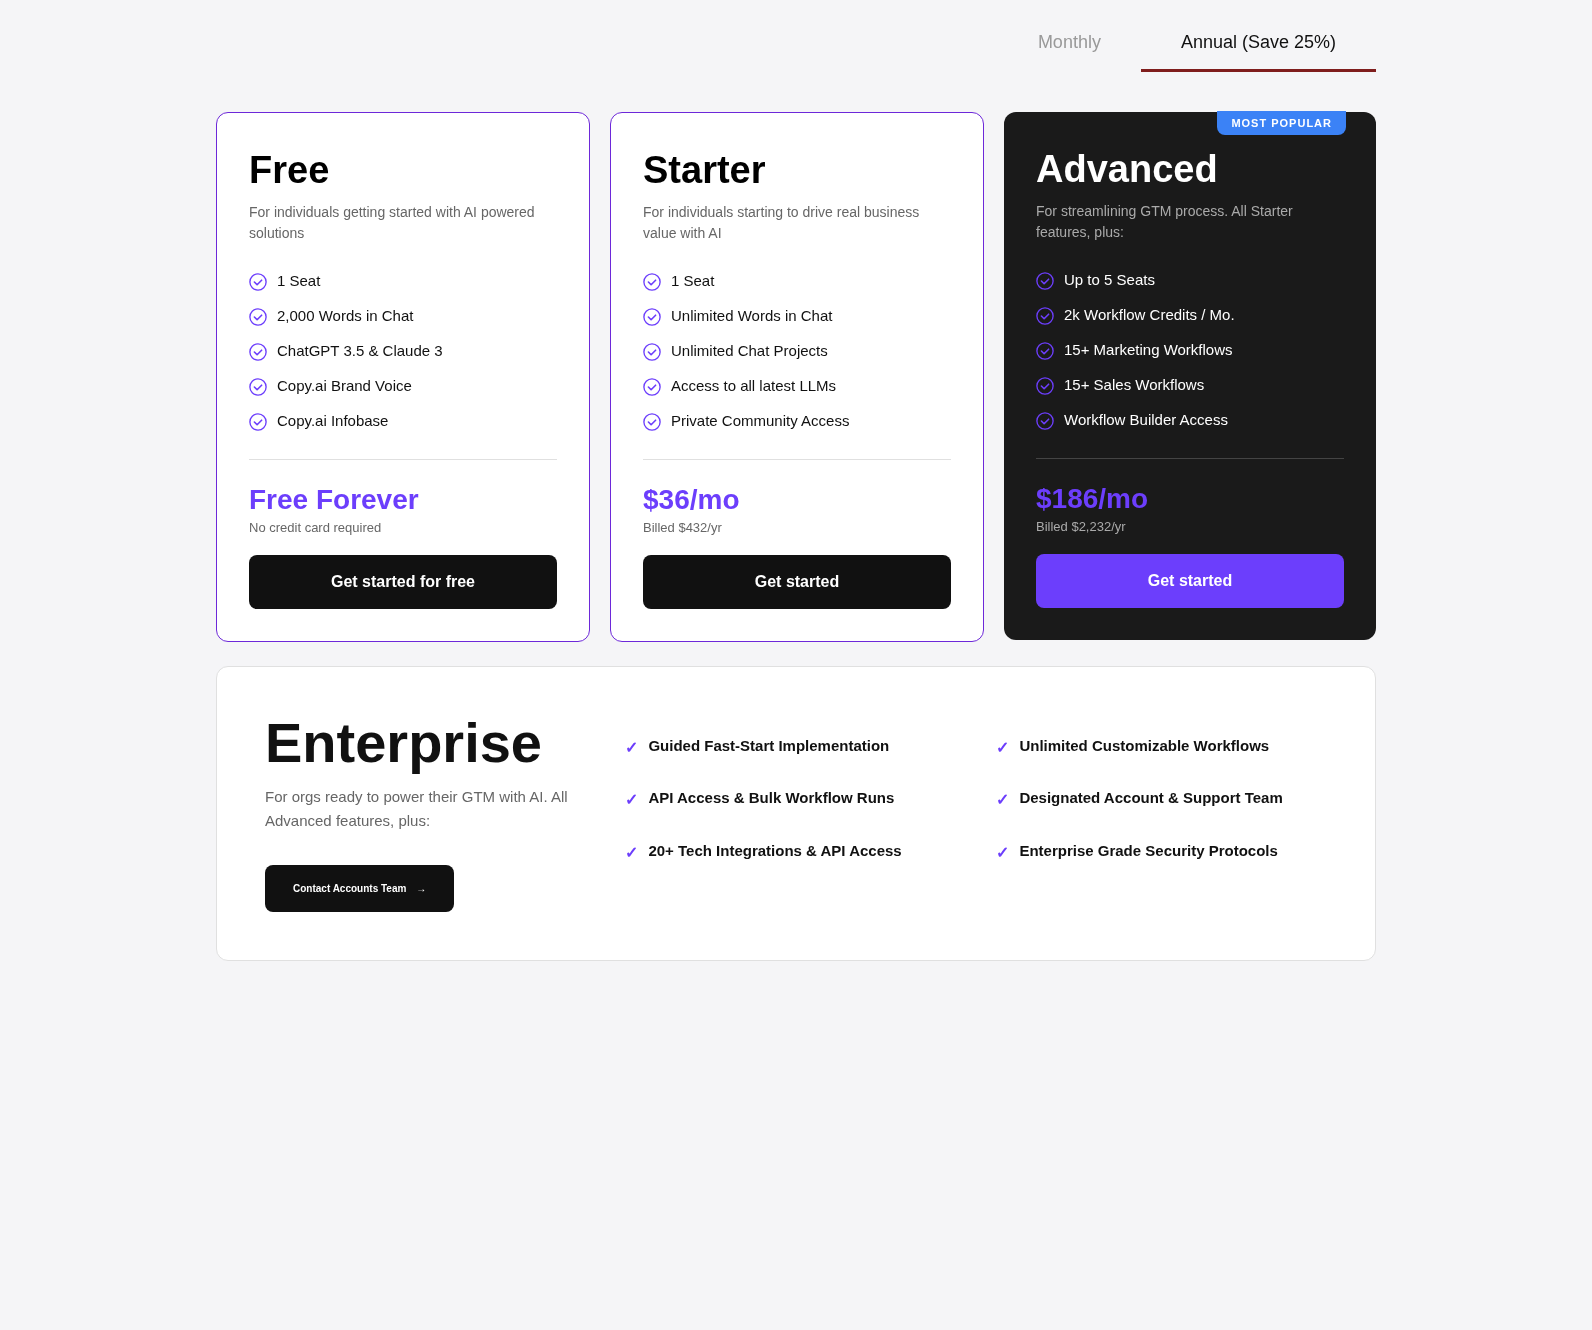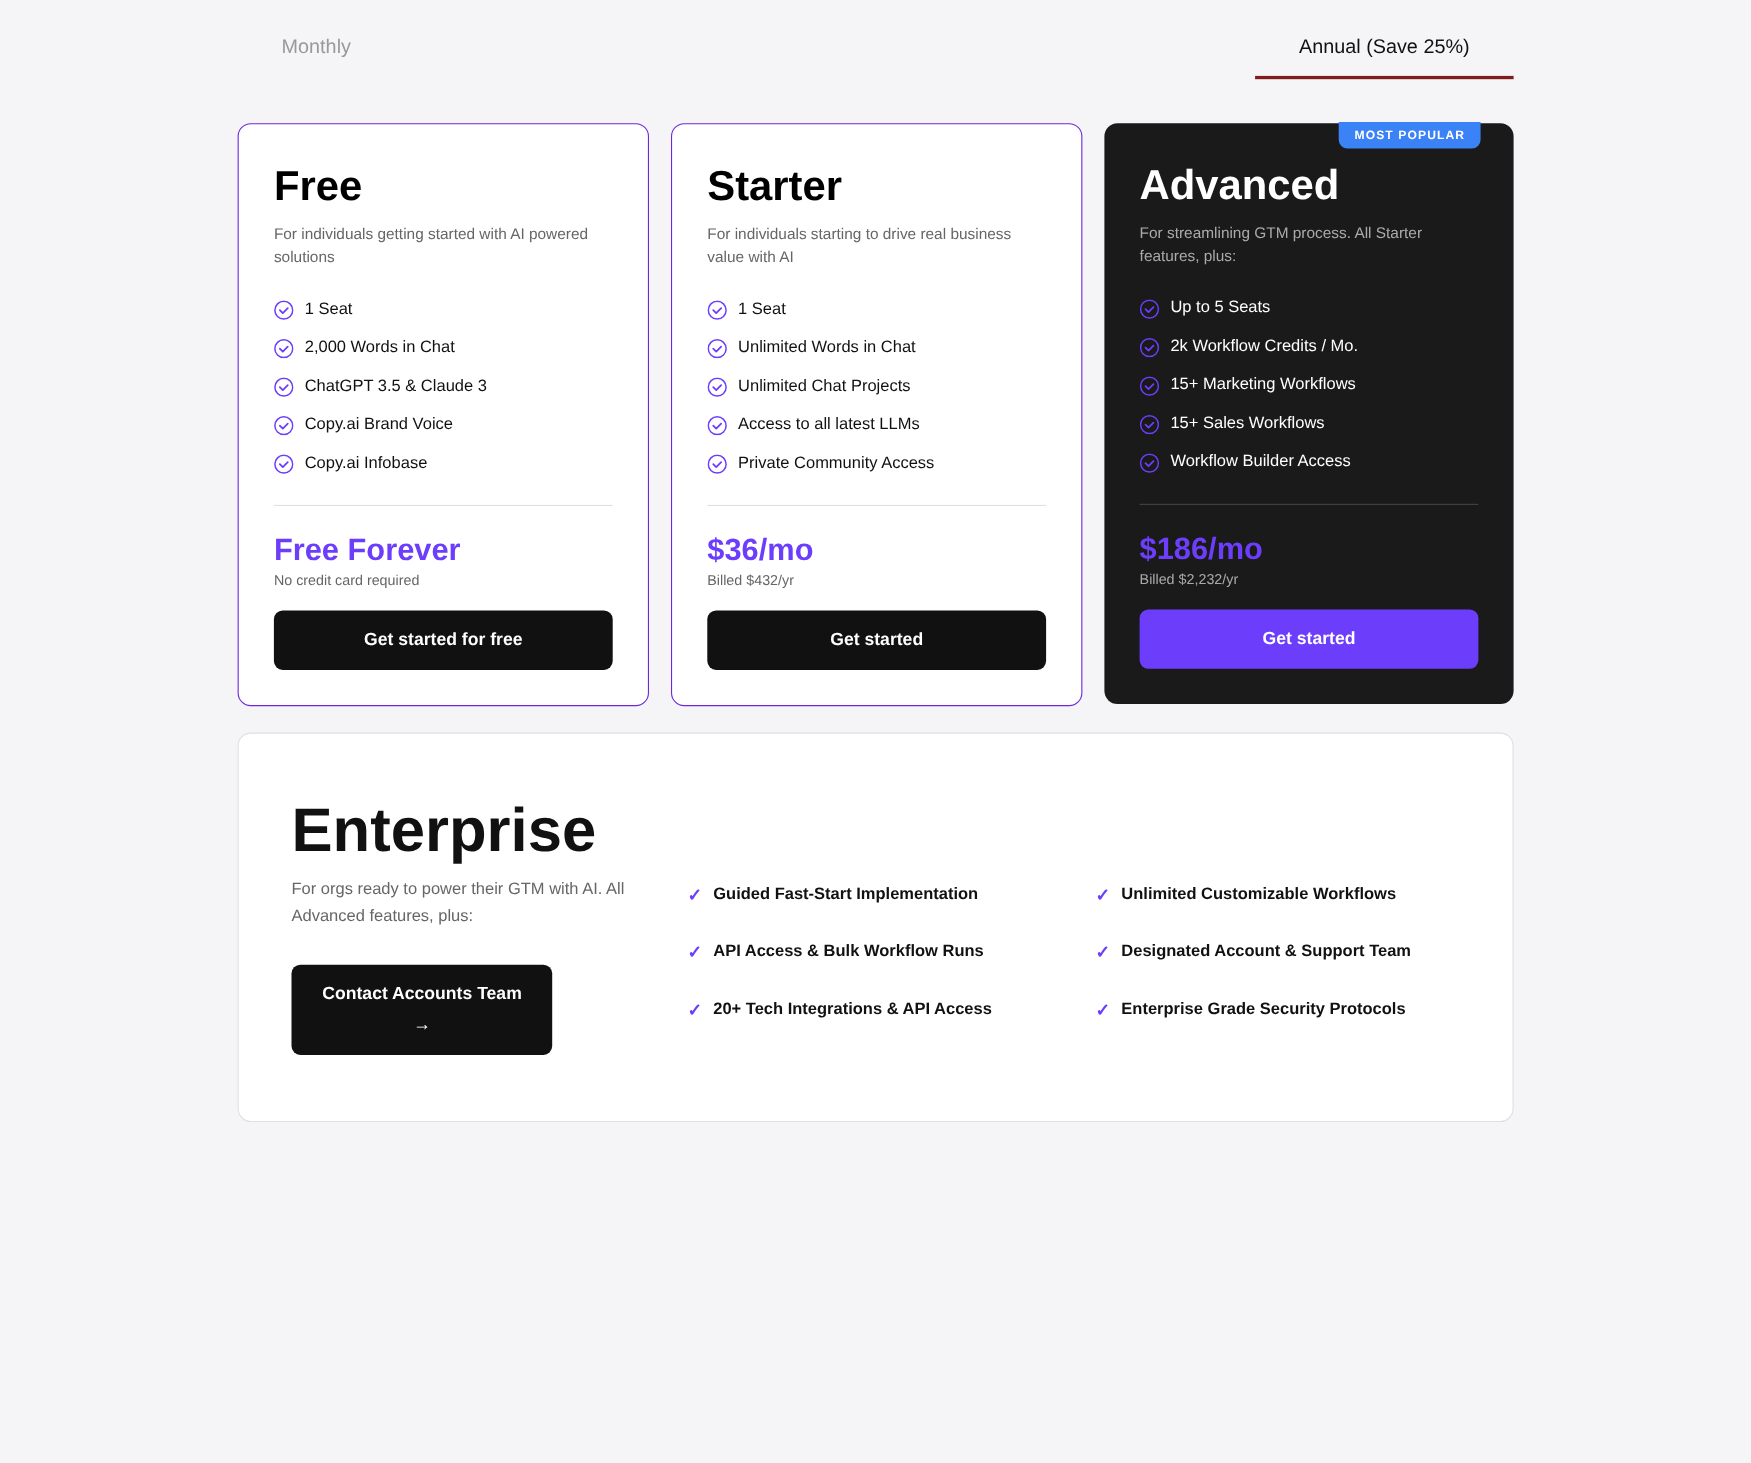--- a/index.html
+++ b/index.html
@@ -11,21 +11,21 @@
 
     .page-wrapper {
       max-width: 1200px;
       margin: 0 auto;
       padding: 0 20px;
     }
 
     
     .billing-toggle {
       display: flex;
-      justify-content: space-between;
+      justify-content: flex-end;
       align-items: flex-end;
       padding: 20px 0 0 0;
       gap: 0;
     }
     .toggle-tab {
       padding: 12px 40px 16px;
       font-size: 18px;
       cursor: pointer;
       border: none;
       background: none;
@@ -158,24 +158,24 @@
       background: #6c3efc;
       color: #fff;
     }
 
     
     .enterprise-section {
       background: #fff;
       border: 1px solid #e0e0e0;
       border-radius: 12px;
       margin-top: 24px;
-      padding: 60px 48px;
+      padding: 48px 48px;
       display: flex;
       gap: 40px;
-      align-items: flex-end;
+      align-items: center;
     }
 
     .enterprise-left {
       flex: 0 0 320px;
     }
 
     .enterprise-title {
       font-size: 56px;
       font-weight: 900;
       color: #111;
@@ -189,27 +189,26 @@
       line-height: 1.6;
       margin-bottom: 32px;
     }
 
     .enterprise-btn {
       background: #111;
       color: #fff;
       border: none;
       border-radius: 8px;
       padding: 18px 28px;
-      font-size: 16px;
+      font-size: 10px;
       font-weight: 700;
       cursor: pointer;
       display: inline-flex;
       align-items: center;
       gap: 10px;
-      flex-direction: column;
     }
 
     .enterprise-features {
       flex: 1;
       display: flex;
       gap: 40px;
     }
 
     .enterprise-col {
       flex: 1;

